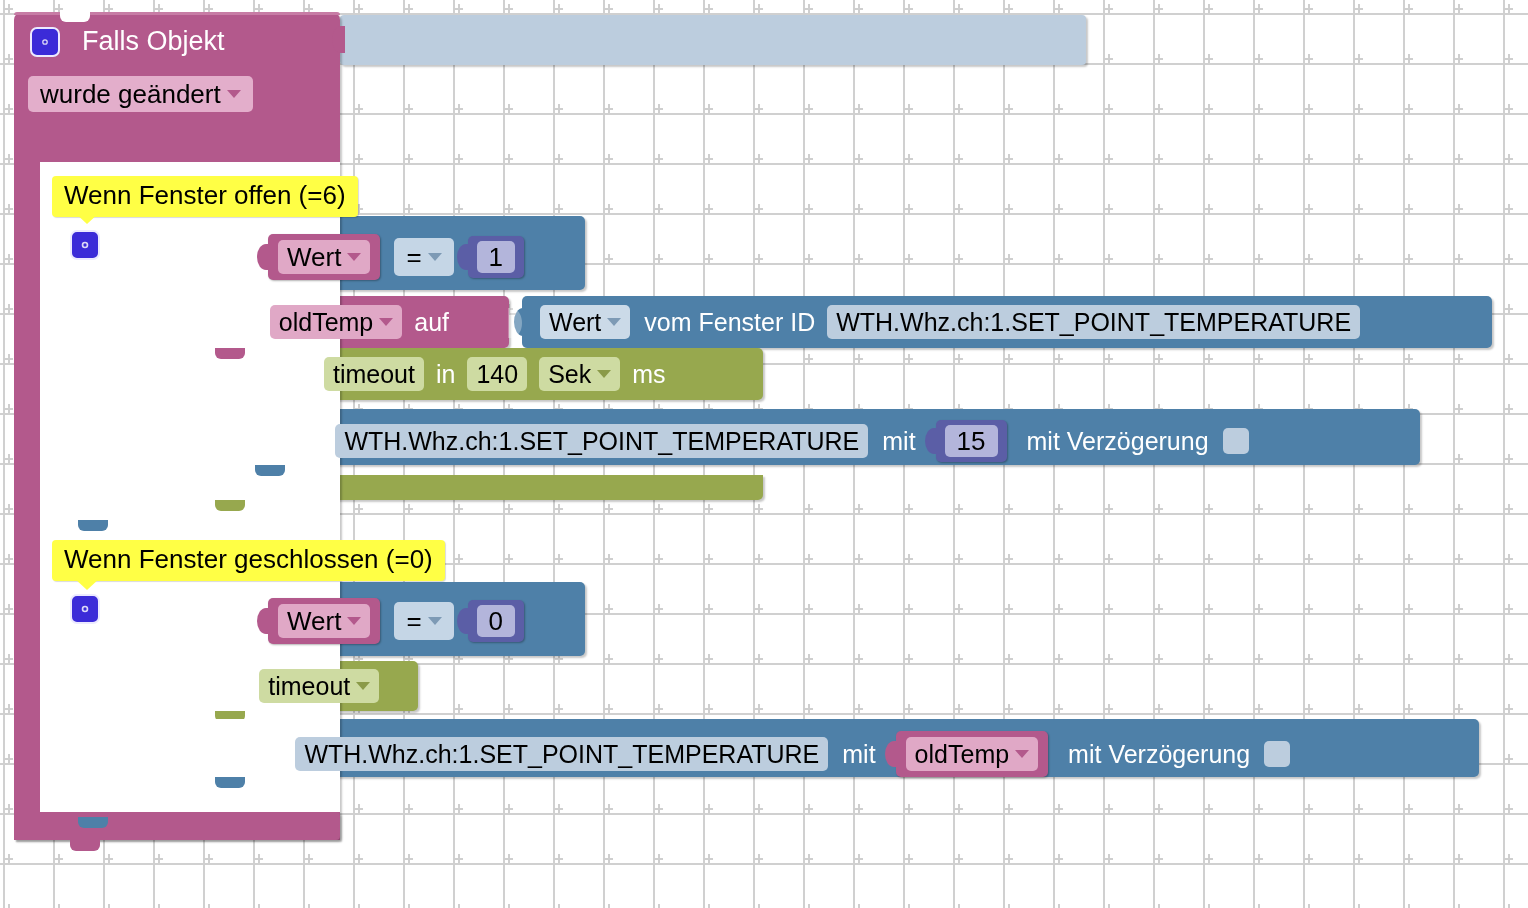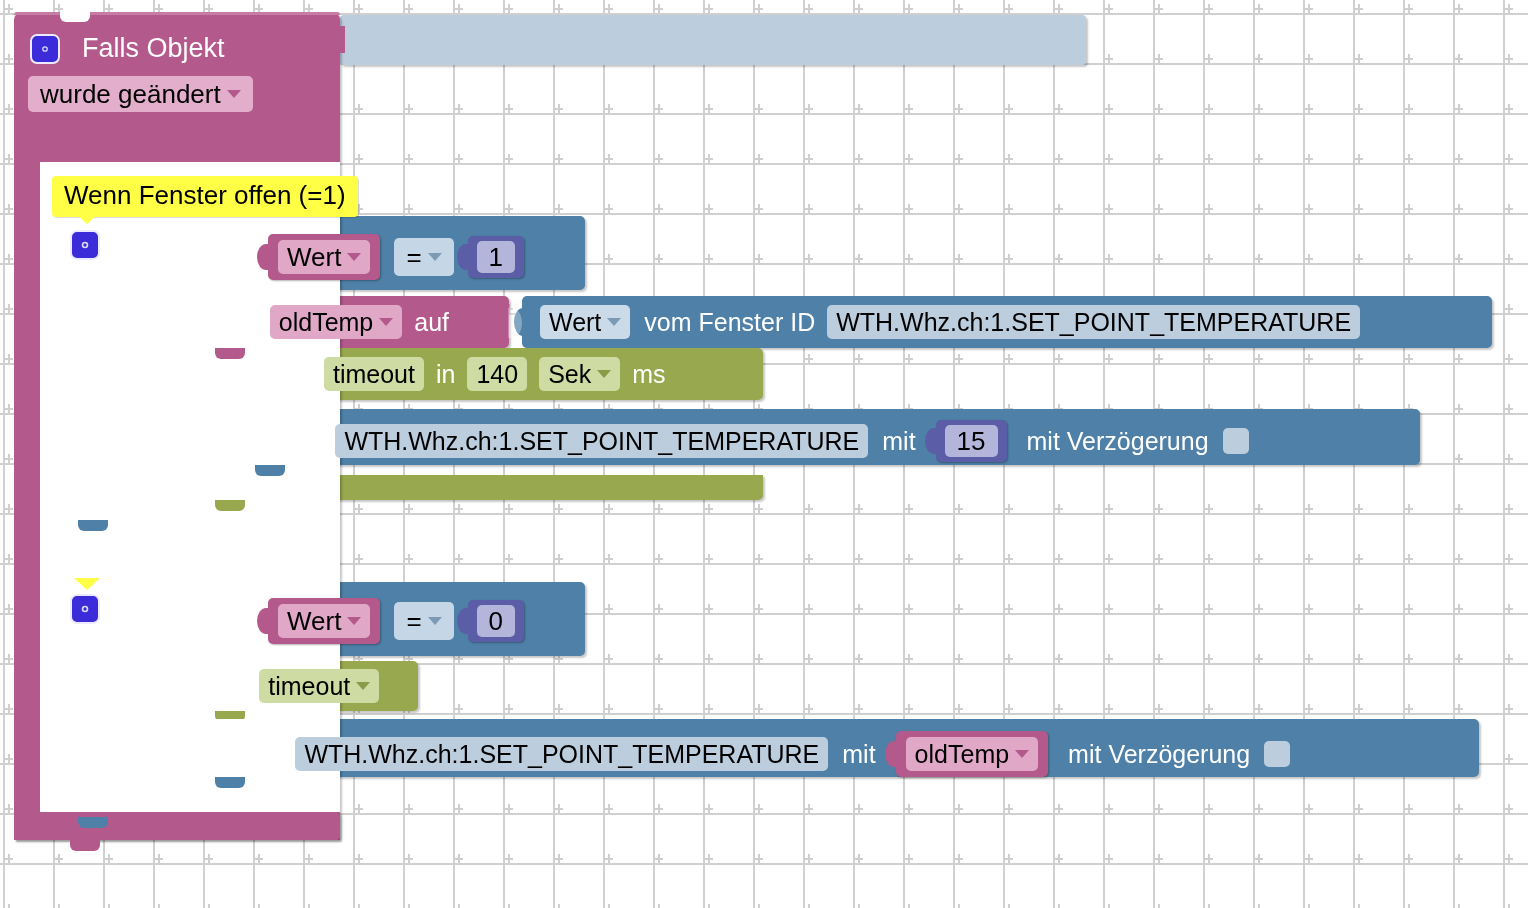--- a/index.html
+++ b/index.html
@@ -772,42 +772,42 @@
     </div>
 
   <div id="root-block" class="blk"></div>
   <div id="root-inner-cut"></div>
   <div id="root-bottom-bar"></div>
   <div class="notch-down c-magenta" style="left:70px; top:840px; z-index:4;"></div>
 
   <div class="blk" style="left:14px; top:12px; width:326px; height:3px; background:#C77CA5; border-radius:8px 8px 0 0; z-index:2;"></div>
   <div class="blk" style="left:60px; top:12px; width:30px; height:10px; background:#ffffff; border-radius:0 0 6px 6px; z-index:3;"></div>
 
-  <div class="row" style="left:30px; top:33px;align-items:center;">
+  <div class="row" style="left:30px; top:26px;align-items:center;">
     <span class="gear-btn">
       <svg width="18" height="18" viewBox="0 0 24 24" aria-hidden="true">
         <path fill="#dcd9f7" d="M12 8.2a3.8 3.8 0 1 0 0 7.6 3.8 3.8 0 0 0 0-7.6zm0 5.9a2.1 2.1 0 1 1 0-4.2 2.1 2.1 0 0 1 0 4.2z"></path>
         <path fill="#dcd9f7" d="M20.3 13.6v-3.2l-2.3-.4a6.4 6.4 0 0 0-.7-1.7l1.3-1.9-2.2-2.2-1.9 1.3a6.4 6.4 0 0 0-1.7-.7L12.4 2.5H9.2L8.8 4.8a6.4 6.4 0 0 0-1.7.7L5.2 4.2 3 6.4l1.3 1.9c-.3.5-.5 1.1-.7 1.7l-2.3.4v3.2l2.3.4c.2.6.4 1.2.7 1.7L3 17.6l2.2 2.2 1.9-1.3c.5.3 1.1.5 1.7.7l.4 2.3h3.2l.4-2.3c.6-.2 1.2-.4 1.7-.7l1.9 1.3 2.2-2.2-1.3-1.9c.3-.5.5-1.1.7-1.7l2.3-.4z" opacity="0"></path>
       </svg>
     </span>
     <span class="lbl-white" style="margin-left:22px; font-size:27px;">Falls Objekt</span>
   </div>
 
   <div class="body c-ltblue" style="left:340px; top:15px; width:746px; height:50px; border-radius:4px;"></div>
   <div class="blk" style="left:332px; top:26px; width:13px; height:27px; background:#B3598C; border-radius:9px 0 0 9px / 13px 0 0 13px; z-index:3;"></div>
 
   <div class="row" style="left:28px; top:76px;">
     <span class="field f-pink2" style="font-size:26px; padding:3px 12px;">
       <span>wurde geändert</span>
       <span class="caret caret-pk"></span>
     </span>
   </div>
 
 
-  <div class="comment blk" style="left:52px; top:176px;">Wenn Fenster offen (=1)</div>
+  <div class="comment blk" style="left:52px; top:176px;">Wenn Fenster offen (=6)</div>
   <div class="comment-tail" style="left:74px; top:212px;"></div>
 
   <div class="body c-blue" style="left:48px; top:216px; width:194px; height:304px; border-radius:5px 0 0 5px;"></div>
   <div class="body c-blue" style="left:48px; top:216px; width:537px; height:74px; border-radius:5px;"></div>
   <div class="body c-blue" style="left:48px; top:488px; width:194px; height:32px; border-radius:0 0 5px 5px;"></div>
   <div class="notch-up" style="left:78px; top:216px;"></div>
   <div class="notch-down c-blue" style="left:78px; top:520px;"></div>
 
   <div class="row" style="left:70px; top:230px;">
     <span class="gear-btn">
@@ -891,20 +891,21 @@
     <span class="field" style="margin-left:12px; background:#BCCDDE; font-size:25px;">WTH.Whz.ch:1.SET_POINT_TEMPERATURE</span>
     <span class="lbl-white" style="margin-left:14px;">mit</span>
     <span class="vblock c-purple" style="margin-left:20px; padding:5px 9px;">
       <span class="plug c-purple"></span>
       <span class="field f-lav" style="font-size:26px; padding:1px 12px;">15</span>
     </span>
     <span class="lbl-white" style="margin-left:20px;">mit Verzögerung</span>
     <span class="checkbox-empty" style="margin-left:14px;"></span>
   </div>
 
+  <div class="comment blk" style="left:52px; top:540px;">Wenn Fenster geschlossen (=0)</div>
   <div class="comment-tail" style="left:74px; top:578px;"></div>
 
   <div class="body c-blue" style="left:48px; top:582px; width:194px; height:235px; border-radius:5px 0 0 5px;"></div>
   <div class="body c-blue" style="left:48px; top:582px; width:537px; height:74px; border-radius:5px;"></div>
   <div class="body c-blue" style="left:48px; top:786px; width:194px; height:31px; border-radius:0 0 5px 5px;"></div>
   <div class="notch-up" style="left:78px; top:582px;"></div>
   <div class="notch-down c-blue" style="left:78px; top:817px;"></div>
 
   <div class="row" style="left:70px; top:594px;">
     <span class="gear-btn">

